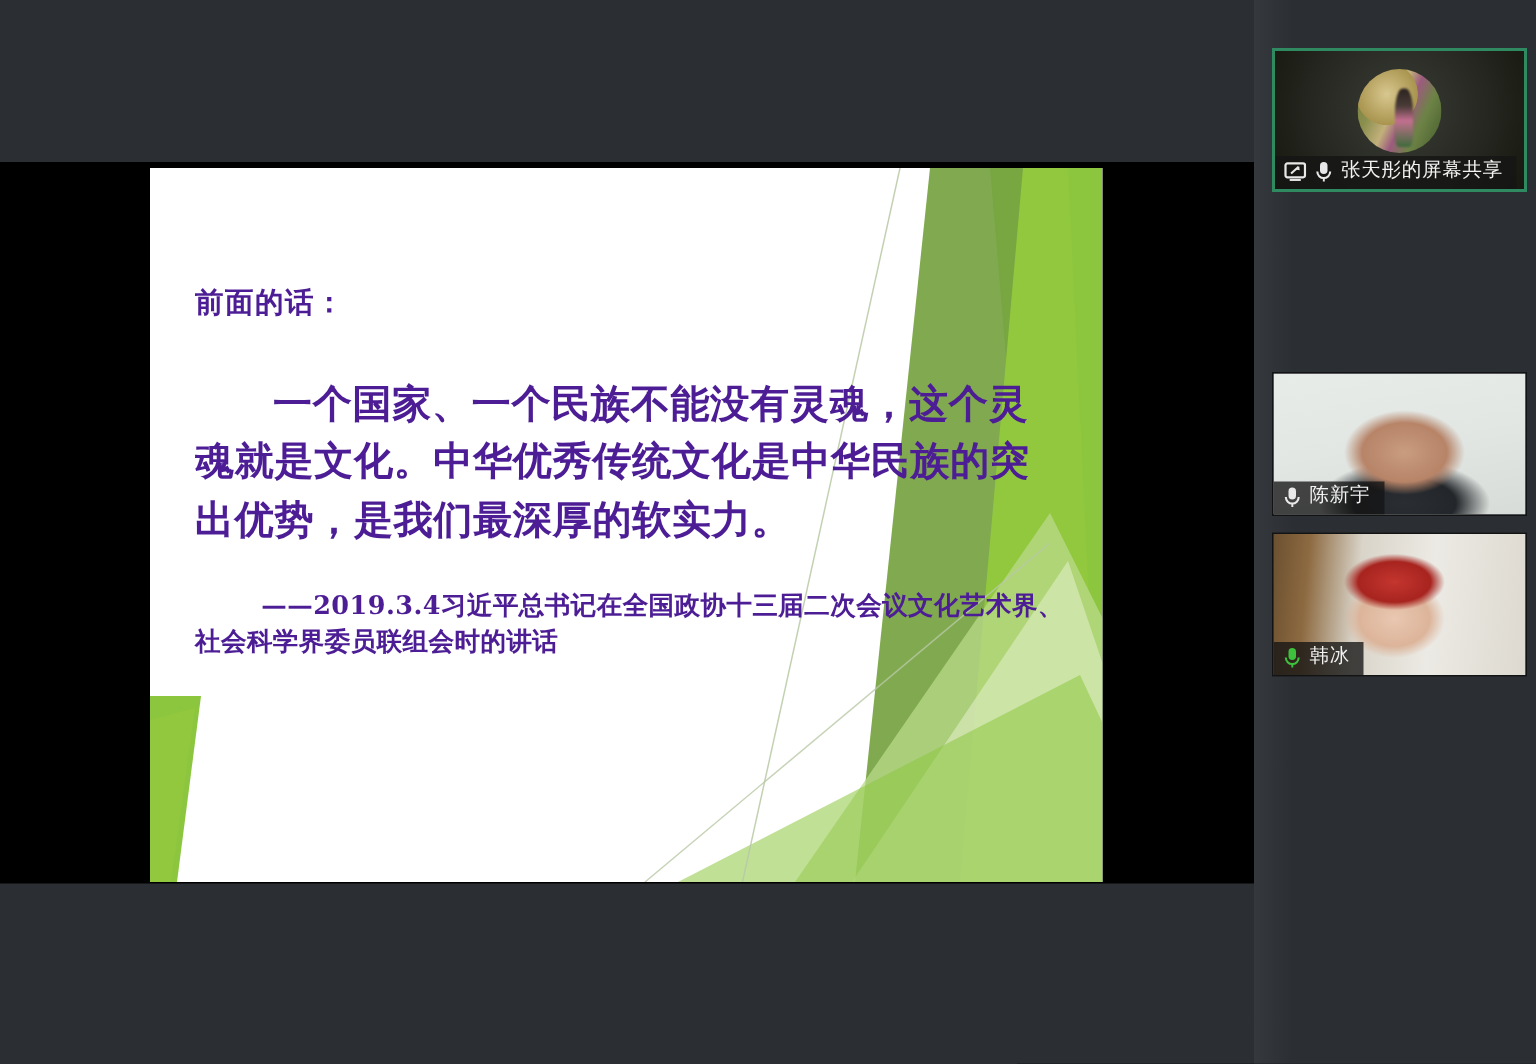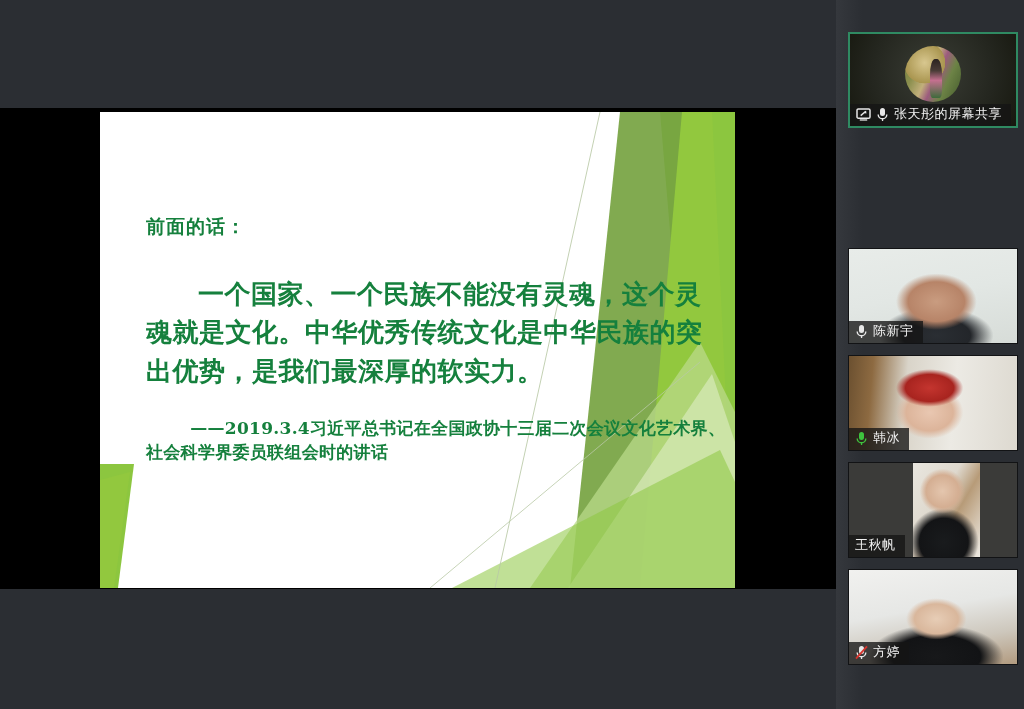--- a/index.html
+++ b/index.html
@@ -24,26 +24,25 @@
     overflow: hidden;
   }
 
   
   .deco { position: absolute; inset: 0; pointer-events: none; }
   .deco svg { display: block; width: 100%; height: 100%; }
 
   
   .slide-text {
     position: absolute;
-    left: 46px; top: 78px;
+    left: 30px; top: 78px;
     width: 580px;
-    color: #15803d;
+    color: #4c1d95;
     font-family: "DejaVu Serif", "Liberation Serif", serif;
     font-weight: 700;
-    margin-top: 24px;
   }
   .lead { font-size: 19px; letter-spacing: 1px; line-height: 1.3; }
   .body-para {
     margin-top: 36px;
     font-size: 26px;
     line-height: 1.48;
     letter-spacing: 0.5px;
     text-indent: 2em;
   }
   .cite {
@@ -236,38 +235,16 @@
           <svg viewBox="0 0 13 15" width="13" height="15">
             <rect x="4" y="1" width="5" height="8" rx="2.5" fill="#e8e8e8"></rect>
             <path d="M2.2 7.4a4.3 4.3 0 0 0 8.6 0" fill="none" stroke="#e8e8e8" stroke-width="1.4"></path>
             <rect x="5.9" y="11.4" width="1.3" height="2.6" fill="#e8e8e8"></rect>
           </svg>
         </span>
         <span class="np-name">陈新宇</span>
       </div>
     </div>
 
-    <div class="tile" style="top:462px;">
-      <div class="tile-video v-dark">
-        <div class="v-wangqiufan"></div>
-      </div>
-      <div class="nameplate center-left">
-        <span class="np-name">王秋帆</span>
-      </div>
-    </div>
-
-    <div class="tile" style="top:569px;">
-      <div class="tile-video v-fang"></div>
-      <div class="nameplate">
-        <span class="mic">
-          <svg viewBox="0 0 13 15" width="13" height="15">
-            <rect x="4" y="1" width="5" height="8" rx="2.5" fill="#e8e8e8"></rect>
-            <path d="M2.2 7.4a4.3 4.3 0 0 0 8.6 0" fill="none" stroke="#e8e8e8" stroke-width="1.4"></path>
-            <rect x="5.9" y="11.4" width="1.3" height="2.6" fill="#e8e8e8"></rect>
-            <line x1="1" y1="13.6" x2="12" y2="1.4" stroke="#d6332c" stroke-width="1.9"></line>
-          </svg>
-        </span>
-        <span class="np-name">方婷</span>
-      </div>
-    </div>
+
 
   </div>
 </div>
 
 </body></html>

